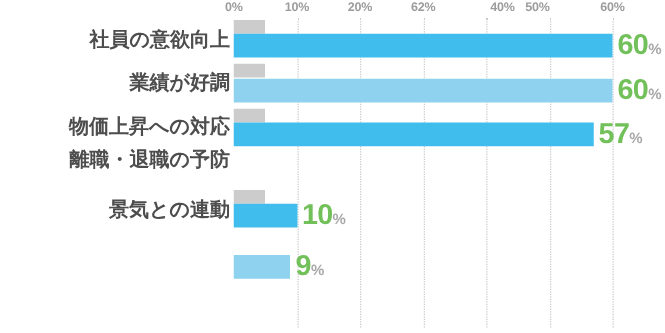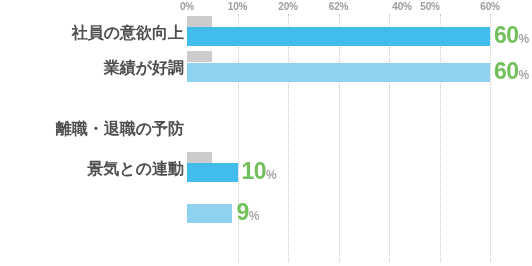--- a/index.html
+++ b/index.html
@@ -167,20 +167,30 @@
       <div class="row-label">業績が好調</div>
       <div class="bar-track">
         <div class="spacer-bar" style="width:25.2px"></div>
         <div class="bar light" style="width:303px"></div>
         <div class="value" style="left:307px">
           <span>60</span><span class="unit">%</span>
         </div>
       </div>
     </div>
 
+    <div class="row" style="top:70.8px">
+      <div class="row-label">物価上昇への対応</div>
+      <div class="bar-track">
+        <div class="spacer-bar" style="width:25.2px"></div>
+        <div class="bar dark" style="width:287.85px"></div>
+        <div class="value" style="left:291.85px">
+          <span>57</span><span class="unit">%</span>
+        </div>
+      </div>
+    </div>
 
     <div class="row" style="top:96px">
       <div class="row-label">離職・退職の予防</div>
     </div>
 
     <div class="row" style="top:136px">
       <div class="row-label">景気との連動</div>
       <div class="bar-track">
         <div class="spacer-bar" style="width:25.2px"></div>
         <div class="bar dark" style="width:50.5px"></div>

